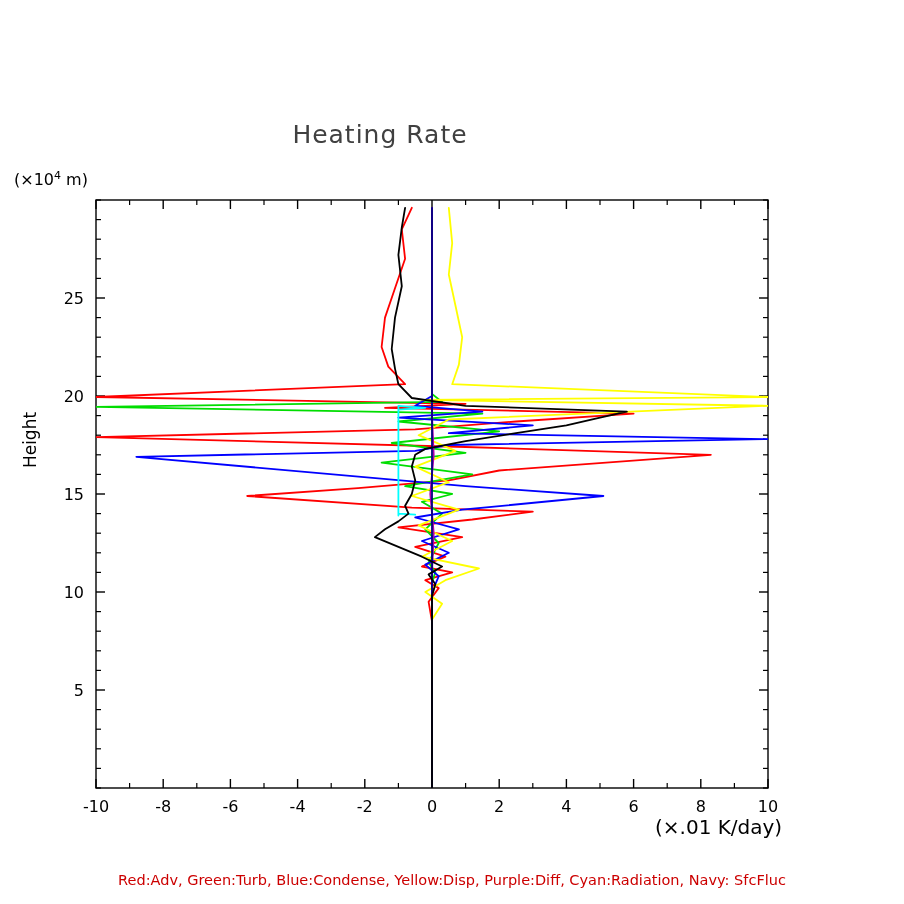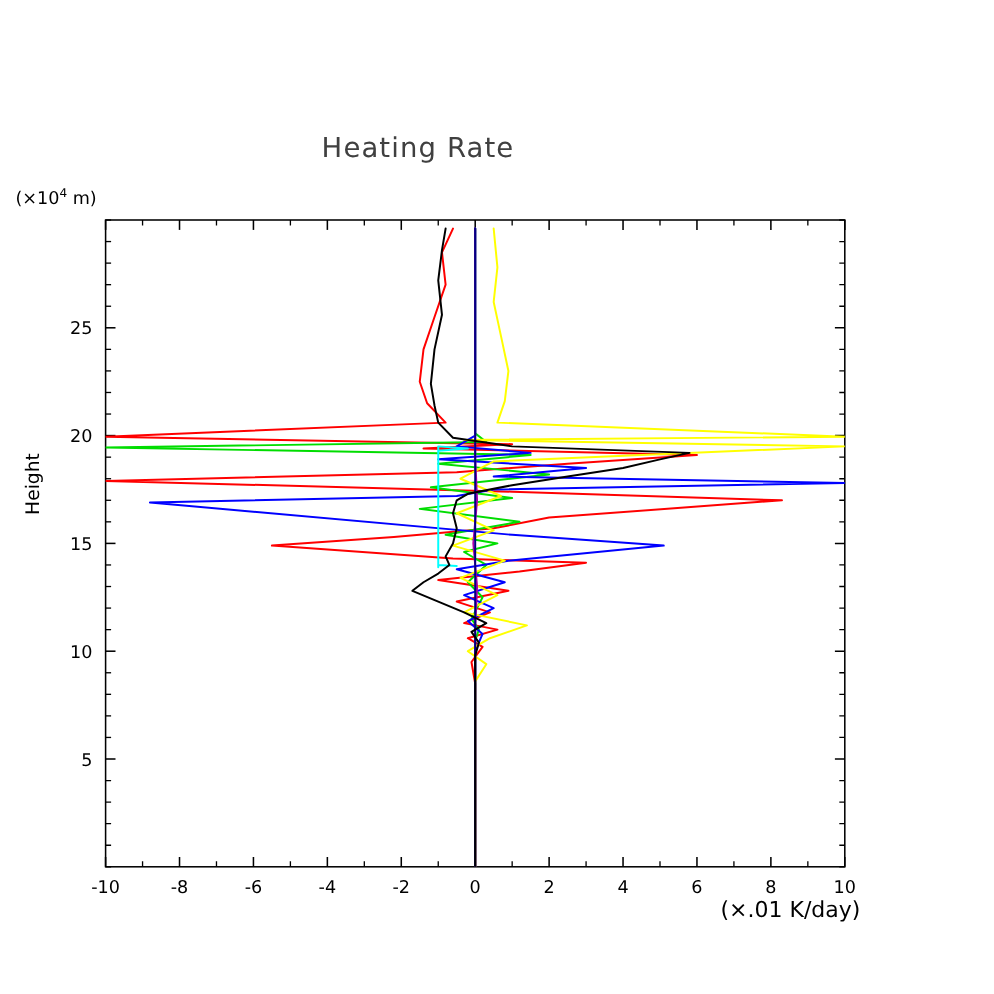--- a/index.html
+++ b/index.html
@@ -221,14 +221,15 @@
           <polyline points="432.0,788.0 432.0,592.0 438.7,576.3 425.3,564.6 448.8,552.8 421.9,541.0 458.9,529.3 415.2,517.5 462.2,509.7 603.4,496.0 465.6,486.2 136.3,456.8 415.2,450.9 448.8,445.0 768.0,439.1 448.8,433.2 532.8,425.4 398.4,417.6 482.4,411.7 415.2,405.8 432.0,396.0 432.0,207.8" fill="none" stroke="#0000ff" stroke-width="1.8" stroke-linejoin="round" stroke-linecap="round"></polyline>
           <polyline points="432.0,788.0 432.0,619.4 442.1,603.8 425.3,592.0 445.4,580.2 479.0,568.5 421.9,556.7 452.2,541.0 418.6,525.4 458.9,509.7 411.8,496.0 448.8,482.2 415.2,466.6 455.5,450.9 418.6,435.2 448.8,419.5 768.0,405.8 421.9,399.9 768.0,397.0 452.2,384.2 458.9,364.6 462.2,337.2 455.5,305.8 448.8,274.5 452.2,243.1 448.8,207.8" fill="none" stroke="#ffff00" stroke-width="1.8" stroke-linejoin="round" stroke-linecap="round"></polyline>
           <polyline points="432.0,788.0 432.0,572.4 433.7,533.2 430.3,494.0 433.7,454.8 432.0,415.6 432.0,396.0 432.0,207.8" fill="none" stroke="#aa00aa" stroke-width="1.8" stroke-linejoin="round" stroke-linecap="round"></polyline>
           <polyline points="398.4,515.6 398.4,409.7 425.3,407.8 398.4,405.8 398.4,513.6 415.2,514.6" fill="none" stroke="#00ffff" stroke-width="1.8" stroke-linejoin="round" stroke-linecap="round"></polyline>
           <polyline points="432.0,788.0 432.0,207.8" fill="none" stroke="#000080" stroke-width="1.8" stroke-linejoin="round" stroke-linecap="round"></polyline>
           <polyline points="432.0,788.0 432.0,595.9 435.4,584.2 428.6,574.4 442.1,566.5 421.9,556.7 398.4,546.9 374.9,537.1 385.0,529.3 398.4,521.4 408.5,513.6 405.1,505.8 411.8,494.0 415.2,480.3 411.8,466.6 415.2,454.8 425.3,448.9 465.6,441.1 516.0,433.2 566.4,425.4 600.0,417.6 626.9,411.7 465.6,405.8 411.8,398.0 398.4,384.2 395.0,368.6 391.7,349.0 395.0,317.6 401.8,286.2 398.4,254.9 401.8,227.4 405.1,207.8" fill="none" stroke="#000000" stroke-width="1.8" stroke-linejoin="round" stroke-linecap="round"></polyline>
         </g>
       </g>
   </svg>
 
+  <div class="legend">Red:Adv, Green:Turb, Blue:Condense, Yellow:Disp, Purple:Diff, Cyan:Radiation, Navy: SfcFluc</div>
 
 </div>
 
 </body></html>

